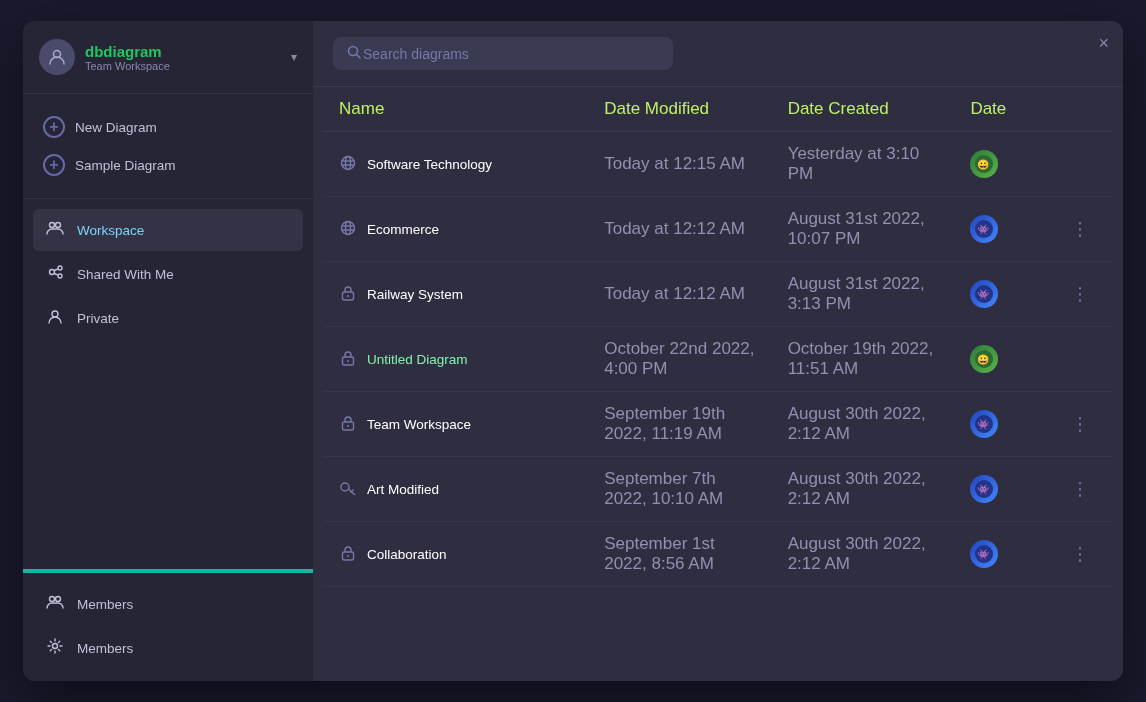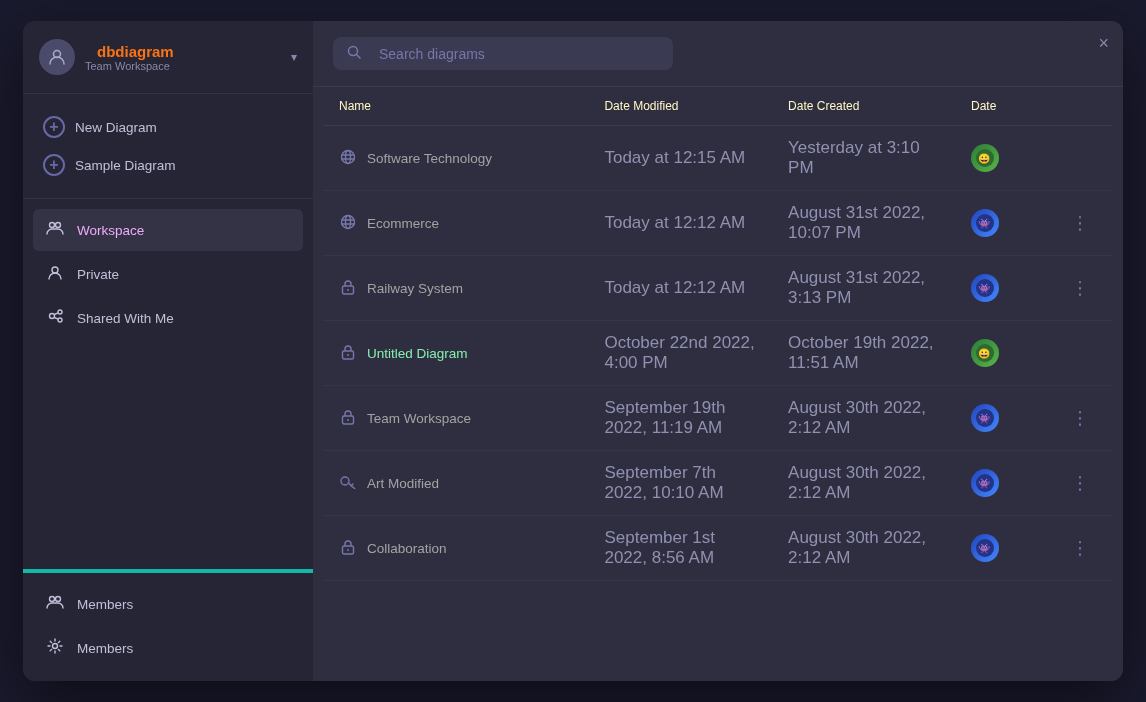--- a/index.html
+++ b/index.html
@@ -47,24 +47,23 @@
       height: 36px;
       background: #4a4a6a;
       border-radius: 50%;
       display: flex;
       align-items: center;
       justify-content: center;
       color: #aaa;
       font-size: 16px;
     }
     .sidebar-brand-name {
-      color: #f97316;
+      color: #22c55e;
       font-size: 15px;
       font-weight: 600;
-      margin-left: 12px;
     }
     .sidebar-workspace-label {
       color: #8888aa;
       font-size: 11px;
     }
     .chevron-down {
       color: #8888aa;
       font-size: 12px;
       cursor: pointer;
     }
@@ -103,21 +102,21 @@
       display: flex;
       align-items: center;
       gap: 12px;
       padding: 10px 12px;
       border-radius: 6px;
       cursor: pointer;
       color: #c0c0d8;
       font-size: 13.5px;
       margin-bottom: 2px;
     }
-    .nav-item.active { background: #333345; color: #f0abfc; }
+    .nav-item.active { background: #333345; color: #7dd3fc; }
     .nav-icon { font-size: 16px; width: 20px; text-align: center; }
     .sidebar-footer {
       padding: 10px 10px;
       border-top: 4px solid #14b8a6;
     }
 
     
     .main-content {
       flex: 1;
       background: #2e2e40;
@@ -139,21 +138,21 @@
     .search-bar {
       padding: 16px 20px;
       border-bottom: 1px solid #3a3a50;
     }
     .search-input-wrap {
       display: flex;
       align-items: center;
       background: #3a3a52;
       border-radius: 8px;
       padding: 8px 14px;
-      gap: 18px;
+      gap: 2px;
       max-width: 340px;
     }
     .search-input-wrap input {
       background: none;
       border: none;
       outline: none;
       color: #aaaacc;
       font-size: 14px;
       width: 260px;
     }
@@ -166,22 +165,22 @@
       overflow-y: auto;
       padding: 0 10px;
     }
     table {
       width: 100%;
       border-collapse: collapse;
     }
     thead tr th {
       text-align: left;
       padding: 12px 16px;
-      color: #fef9c3;
-      font-size: 12px;
+      color: #bef264;
+      font-size: 17px;
       font-weight: 500;
       border-bottom: 1px solid #3a3a50;
     }
     .th-name { width: 35%; }
     .th-modified { width: 24%; }
     .th-created { width: 24%; }
     .th-owner { width: 12%; }
     .th-actions { width: 5%; }
 
     tbody tr {
@@ -199,21 +198,21 @@
       align-items: center;
       gap: 10px;
     }
     .diagram-icon {
       font-size: 15px;
       color: #7777aa;
       width: 18px;
       text-align: center;
     }
     .diagram-name-text {
-      color: #a3a3a3;
+      color: #ffffff;
       font-size: 13.5px;
     }
     .diagram-name-text.italic-link {
       color: #86efac;
     }
     .date-text { color: #9090b0; font-size: 17px; }
     .owner-avatar {
       width: 28px;
       height: 28px;
       border-radius: 50%;
@@ -285,37 +284,37 @@
             <circle cx="6" cy="6" r="2.5" stroke="#c0c0d8" stroke-width="1.4"></circle>
             <circle cx="12" cy="6" r="2.5" stroke="#c0c0d8" stroke-width="1.4"></circle>
             <path d="M1 15c0-2.761 2.239-5 5-5h6c2.761 0 5 2.239 5 5" stroke="#c0c0d8" stroke-width="1.4" stroke-linecap="round"></path>
           </svg>
         </span>
         <span>Workspace</span>
       </div>
       <div class="nav-item">
         <span class="nav-icon">
           <svg width="18" height="18" viewBox="0 0 18 18" fill="none">
-            <circle cx="9" cy="7" r="3" stroke="#c0c0d8" stroke-width="1.4"></circle>
-            <path d="M3 16c0-3.314 2.686-6 6-6s6 2.686 6 6" stroke="#c0c0d8" stroke-width="1.4" stroke-linecap="round"></path>
-          </svg>
-        </span>
-        <span>Private</span>
-      </div>
-      <div class="nav-item">
-        <span class="nav-icon">
-          <svg width="18" height="18" viewBox="0 0 18 18" fill="none">
             <circle cx="6" cy="9" r="2.5" stroke="#c0c0d8" stroke-width="1.4"></circle>
             <circle cx="14" cy="5" r="2" stroke="#c0c0d8" stroke-width="1.4"></circle>
             <circle cx="14" cy="13" r="2" stroke="#c0c0d8" stroke-width="1.4"></circle>
             <line x1="8.5" y1="7.5" x2="12" y2="5.8" stroke="#c0c0d8" stroke-width="1.4"></line>
             <line x1="8.5" y1="10.5" x2="12" y2="12.2" stroke="#c0c0d8" stroke-width="1.4"></line>
           </svg>
         </span>
         <span>Shared With Me</span>
+      </div>
+      <div class="nav-item">
+        <span class="nav-icon">
+          <svg width="18" height="18" viewBox="0 0 18 18" fill="none">
+            <circle cx="9" cy="7" r="3" stroke="#c0c0d8" stroke-width="1.4"></circle>
+            <path d="M3 16c0-3.314 2.686-6 6-6s6 2.686 6 6" stroke="#c0c0d8" stroke-width="1.4" stroke-linecap="round"></path>
+          </svg>
+        </span>
+        <span>Private</span>
       </div>
     </div>
 
     <div class="sidebar-footer">
       <div class="nav-item">
         <span class="nav-icon">
           <svg width="18" height="18" viewBox="0 0 18 18" fill="none">
             <circle cx="6" cy="6" r="2.5" stroke="#c0c0d8" stroke-width="1.4"></circle>
             <circle cx="12" cy="6" r="2.5" stroke="#c0c0d8" stroke-width="1.4"></circle>
             <path d="M1 15c0-2.761 2.239-5 5-5h6c2.761 0 5 2.239 5 5" stroke="#c0c0d8" stroke-width="1.4" stroke-linecap="round"></path>

